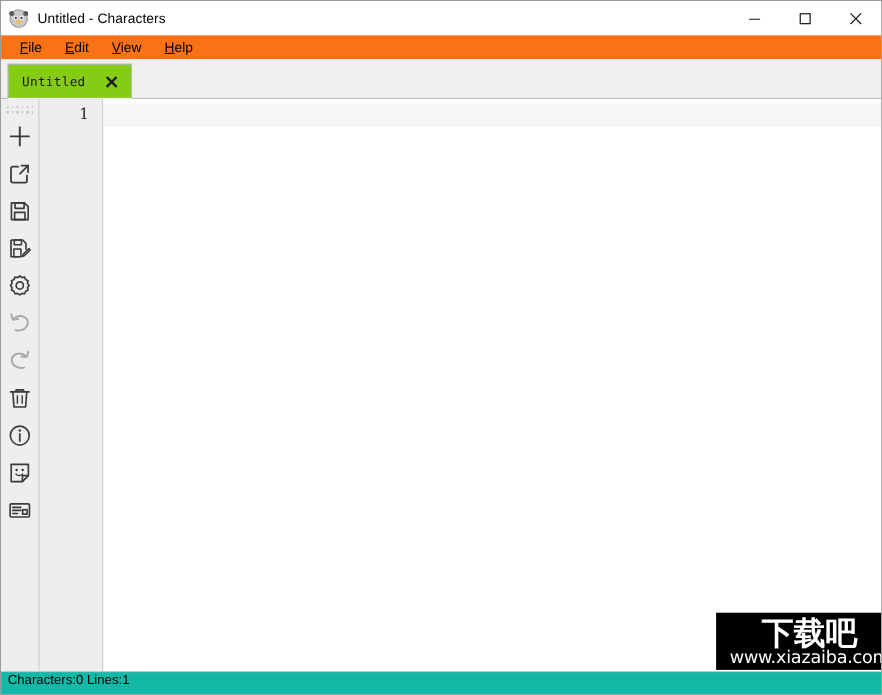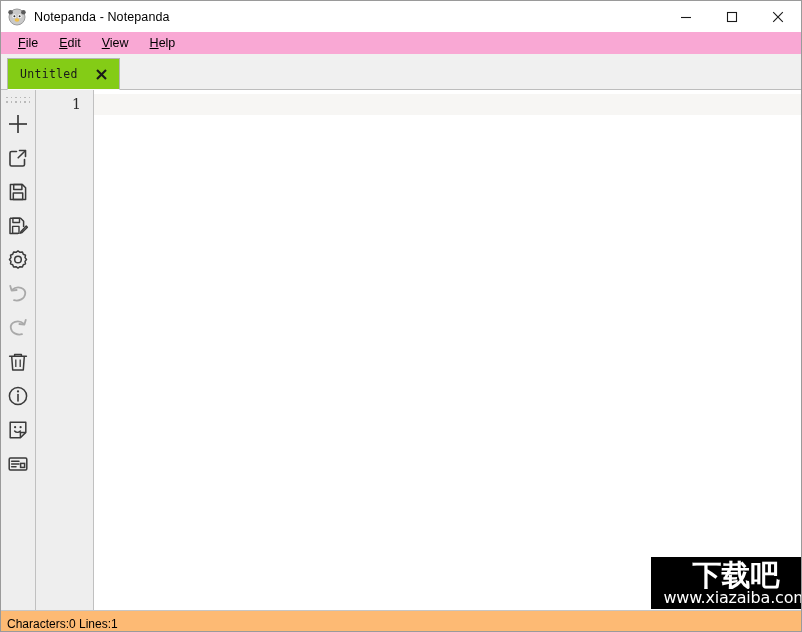--- a/index.html
+++ b/index.html
@@ -63,21 +63,21 @@
     justify-content: center;
     background: transparent;
     border: none;
     padding: 0;
   }
 
   
   #menubar {
     height: 22px;
     min-height: 22px;
-    background: #f9a8d4;
+    background: #f97316;
     display: flex;
     align-items: center;
     padding-left: 9px;
   }
   .menu-item {
     font-size: 12.5px;
     color: #000000;
     padding: 2px 9px 2px 8px;
     margin-right: 4px;
     white-space: nowrap;
@@ -220,24 +220,24 @@
     font-size: 13px;
     line-height: 21px;
     color: #000000;
     white-space: pre;
   }
 
   
   #statusbar {
     height: 21px;
     min-height: 21px;
-    background: #fdba74;
+    background: #14b8a6;
     border-top: 1px solid #c6c6c6;
     display: flex;
-    align-items: flex-end;
+    align-items: flex-start;
     padding-left: 6px;
     box-sizing: border-box;
   }
   #status-text {
     font-size: 12px;
     color: #000000;
     white-space: nowrap;
   }
 
   
@@ -285,21 +285,21 @@
         <circle cx="9" cy="9" r="8" fill="#c9c9c9" stroke="#9a9a9a" stroke-width="1"></circle>
         <circle cx="2.6" cy="4.2" r="2.3" fill="#5a5a5a"></circle>
         <circle cx="15.4" cy="4.2" r="2.3" fill="#5a5a5a"></circle>
         <circle cx="6.3" cy="8.2" r="1.9" fill="#ffffff"></circle>
         <circle cx="11.7" cy="8.2" r="1.9" fill="#ffffff"></circle>
         <circle cx="6.4" cy="8.3" r="1.0" fill="#2b2b2b"></circle>
         <circle cx="11.6" cy="8.3" r="1.0" fill="#2b2b2b"></circle>
         <ellipse cx="9" cy="12.0" rx="2.4" ry="1.8" fill="#f0c04a"></ellipse>
       </svg>
     </span>
-    <span id="title-text">Notepanda - Notepanda</span>
+    <span id="title-text">Untitled - Characters</span>
 
     <div id="window-controls">
       <button class="win-btn" id="minimize-button">
         <svg width="12" height="12" viewBox="0 0 12 12">
           <line x1="1" y1="6.5" x2="11" y2="6.5" stroke="#1a1a1a" stroke-width="1.1"></line>
         </svg>
       </button>
       <button class="win-btn" id="maximize-button">
         <svg width="12" height="12" viewBox="0 0 12 12">
           <rect x="1.5" y="1.5" width="9" height="9" fill="none" stroke="#1a1a1a" stroke-width="1.1"></rect>

